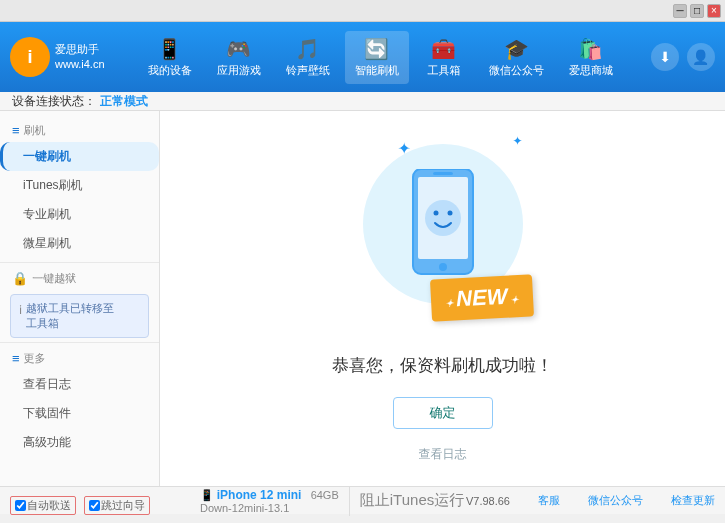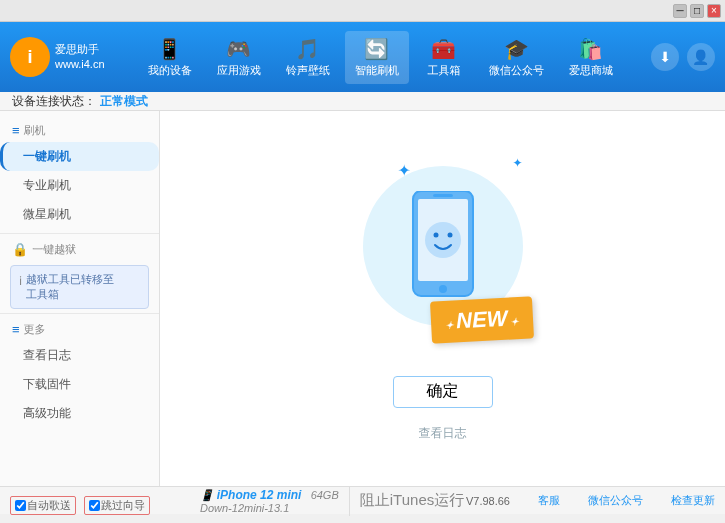--- a/index.html
+++ b/index.html
@@ -258,24 +258,24 @@
       font-size: 17px;
       color: #333;
       margin-bottom: 20px;
     }
 
     .btn-confirm {
       width: 100px;
       height: 32px;
       border: 1px solid #90caf9;
       background: white;
-      color: #000000;
+      color: #0f766e;
       border-radius: 4px;
       cursor: pointer;
-      font-size: 16px;
+      font-size: 13px;
       margin-bottom: 17px;
       display: flex;
       align-items: center;
       justify-content: center;
     }
 
     .link-again {
       color: #90a4ae;
       font-size: 12px;
       cursor: pointer;
@@ -309,21 +309,20 @@
       margin-top: 9px;
     }
     .checkbox-item input[type=checkbox] {
       width: 11px;
       height: 11px;
       cursor: pointer;
     }
     .device-info {
       padding: 2px 10px;
       border-right: 1px solid #ddd;
-      font-style: italic;
     }
     .device-name {
       font-size: 12px;
       color: #2196f3;
       font-weight: bold;
     }
     .device-detail {
       font-size: 11px;
       color: #888;
     }
@@ -420,20 +419,21 @@
 </div>
 
 <div class="main-layout">
 
   <div class="sidebar">
     <div class="sidebar-group-label">
       <span class="icon">≡</span>
       <span>刷机</span>
     </div>
     <div class="sidebar-item active">一键刷机</div>
+    <div class="sidebar-item">iTunes刷机</div>
     <div class="sidebar-item">专业刷机</div>
     <div class="sidebar-item">微星刷机</div>
     <div class="sidebar-divider"></div>
     <div class="sidebar-group-label">
       <span class="icon">🔒</span>
       <span>一键越狱</span>
     </div>
     <div class="sidebar-note">
       <span class="lock-icon">ℹ</span>
       <span>越狱工具已转移至<br>工具箱</span>
@@ -461,20 +461,21 @@
           <circle cx="28" cy="44" r="2.5" fill="#1976d2"></circle>
           <circle cx="42" cy="44" r="2.5" fill="#1976d2"></circle>
           <path d="M27 54 Q35 62 43 54" stroke="#1976d2" stroke-width="2" fill="none" stroke-linecap="round"></path>
         </svg>
       </div>
       <div class="sparkle-tl">✦</div>
       <div class="sparkle-tr">✦</div>
       <div class="new-badge">NEW</div>
     </div>
 
+    <div class="success-msg">恭喜您，保资料刷机成功啦！</div>
 
     <button class="btn-confirm">确定</button>
 
     <div class="link-again">查看日志</div>
   </div>
 
 </div>
 
 <div class="bottom-bar">
   <div class="bottom-left">

